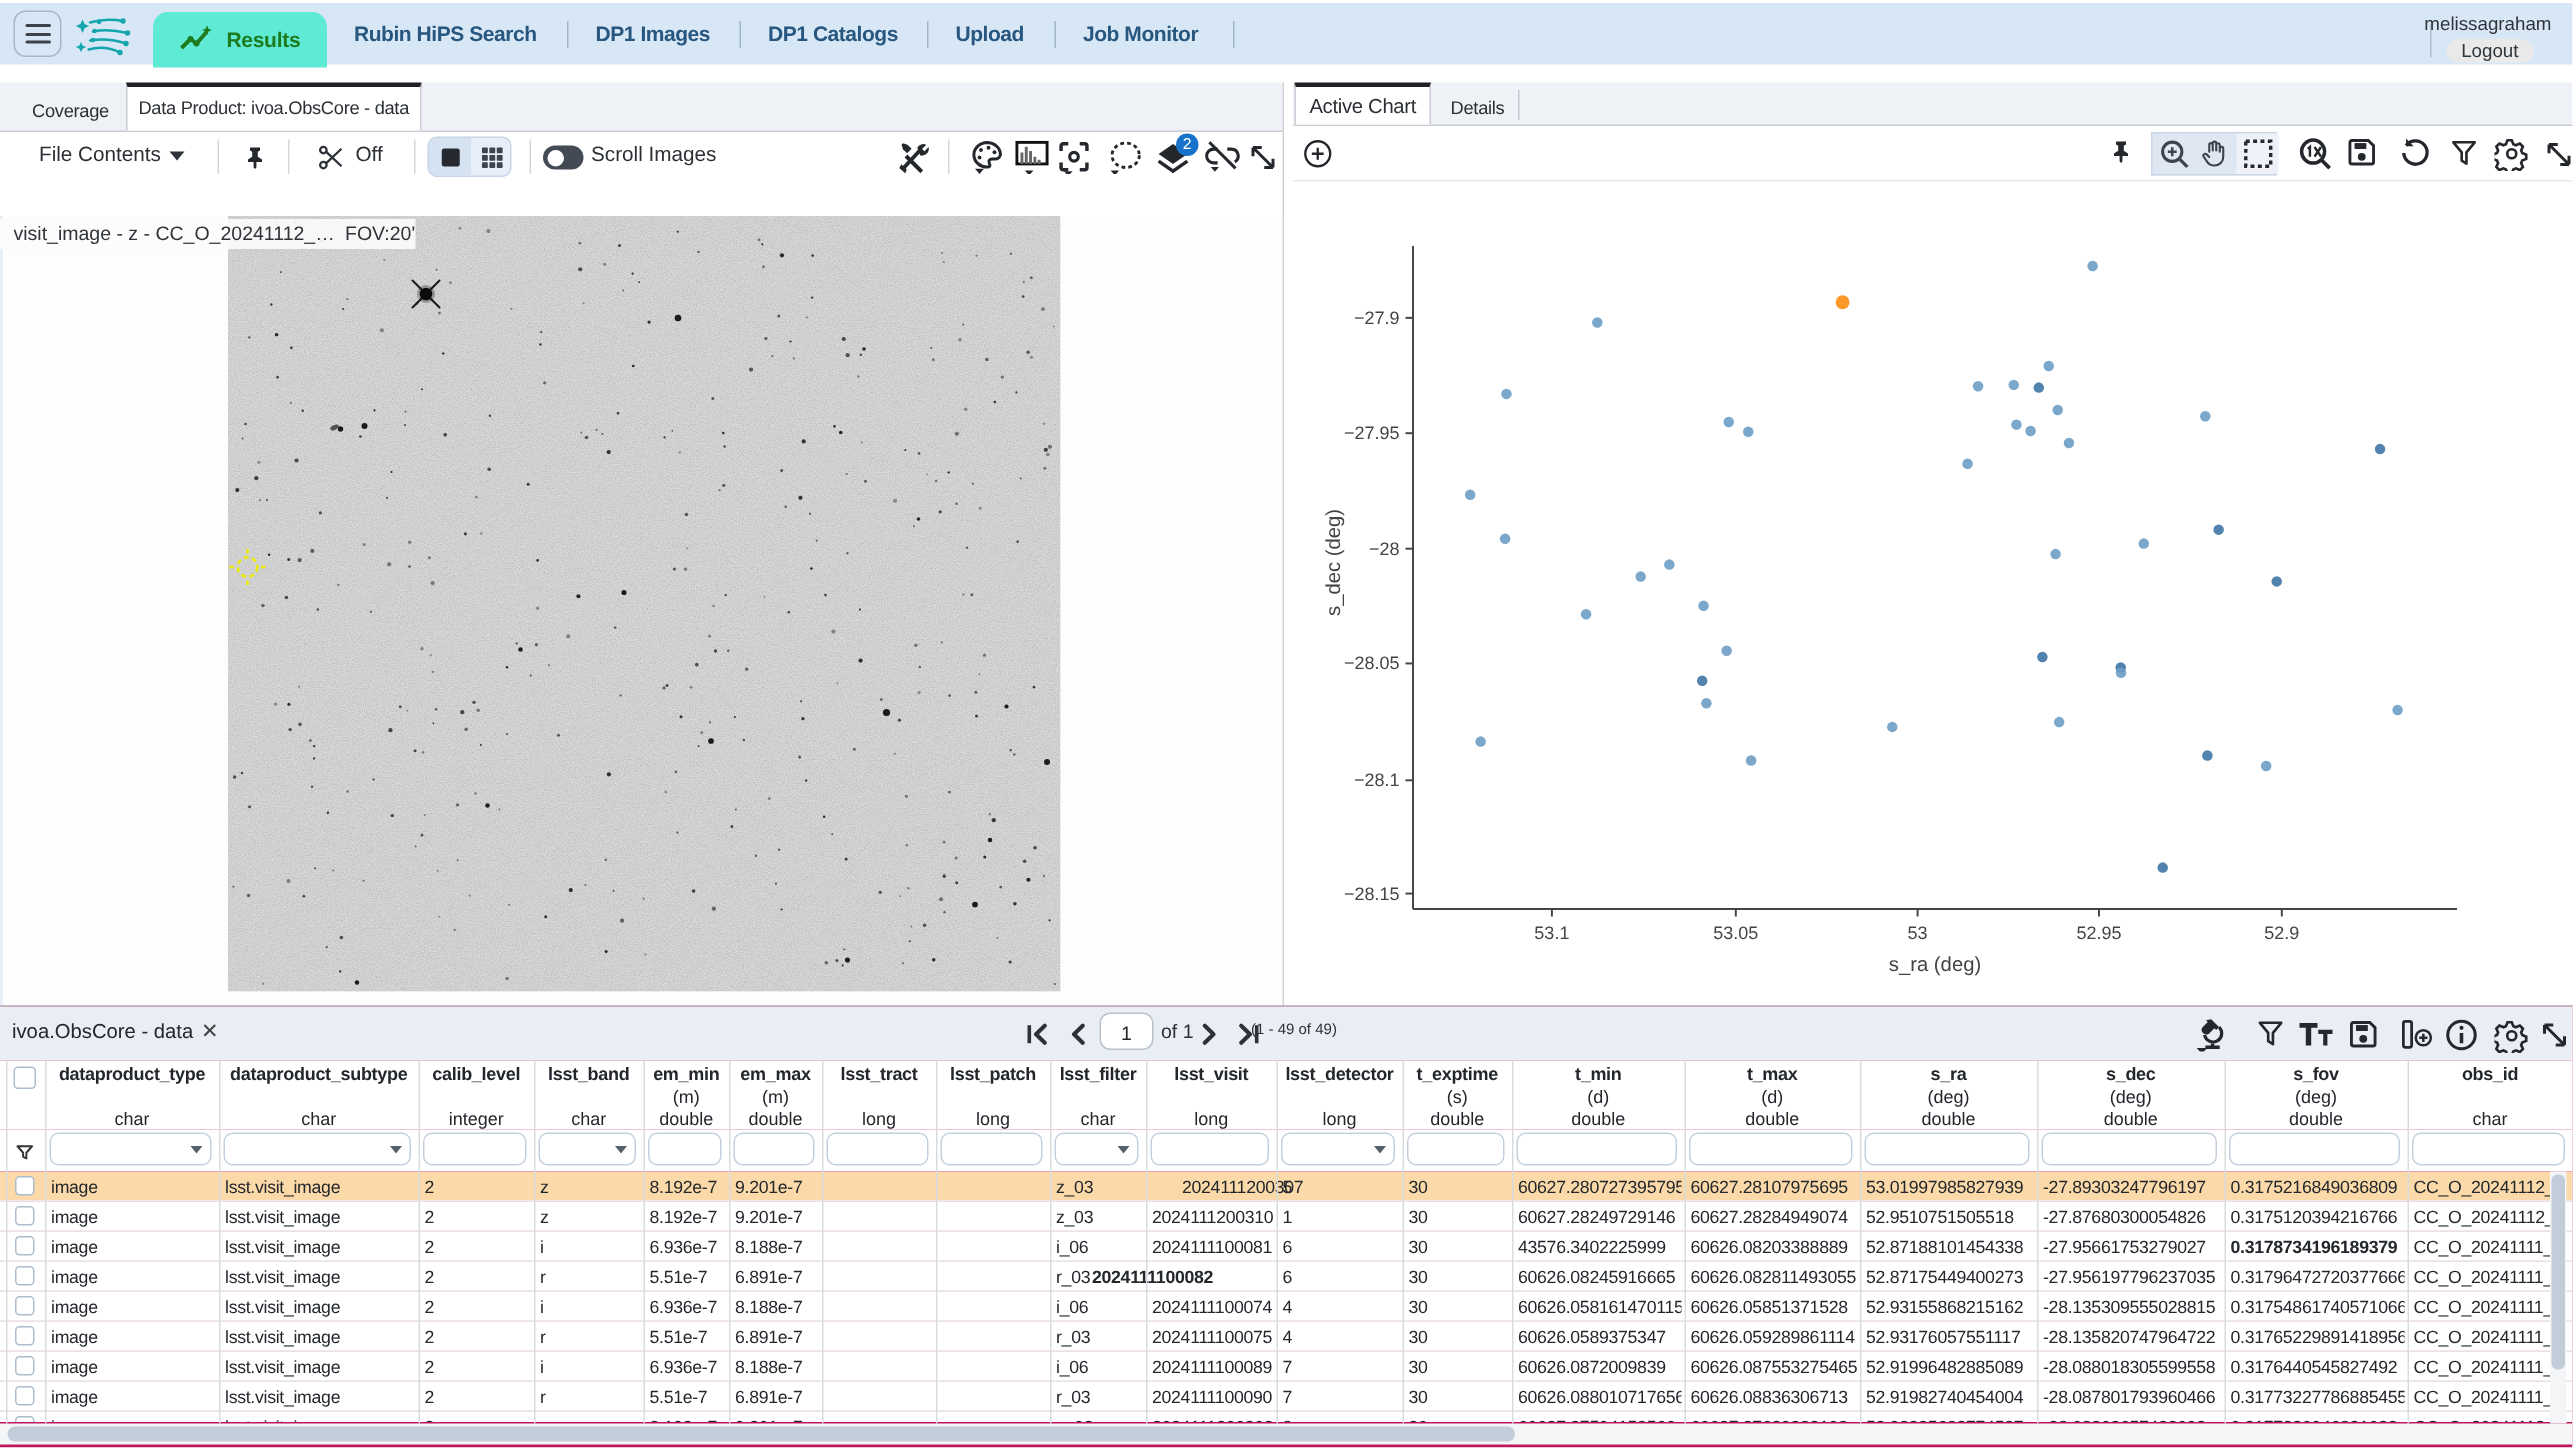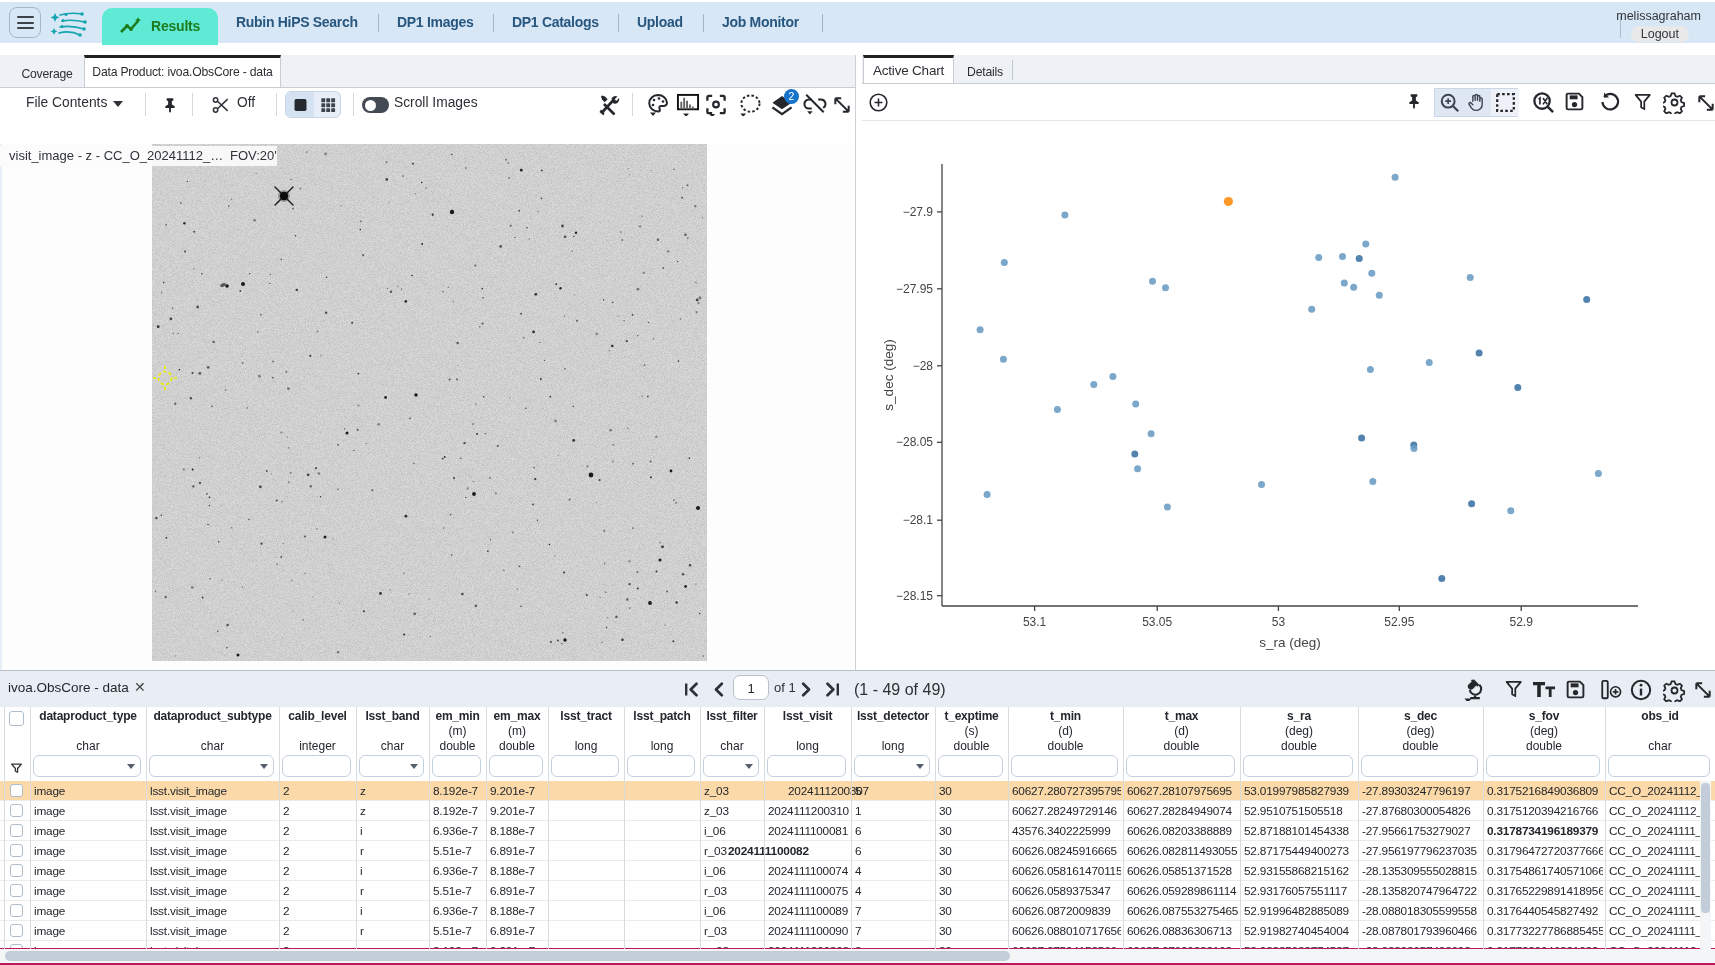--- a/index.html
+++ b/index.html
@@ -742,21 +742,21 @@
           </svg></div>
     <span class="abs" style="left:733px;top:4px;width:36px;height:25px;border:1px solid #b9c2cc;border-radius:7px;background:#fff;text-align:center;line-height:25px;font-size:13px;">1</span>
     <span class="pgtext" style="left:774px;top:9px;">of 1</span>
     <div class="ic" style="left:801px;top:11px;"><svg width="11" height="15" viewBox="0 0 11 15">
             <path d="M2.2 1.8 8 7.5l-5.8 5.7" fill="none" stroke="#2e3138" stroke-width="2.7" stroke-linecap="round" stroke-linejoin="round"></path>
           </svg></div>
     <div class="ic" style="left:825px;top:11px;"><svg width="15" height="15" viewBox="0 0 15 15">
             <path d="M12.8 1.5v12" stroke="#2e3138" stroke-width="2.4"></path>
             <path d="M2.5 1.8 8.3 7.5l-5.8 5.7" fill="none" stroke="#2e3138" stroke-width="2.7" stroke-linecap="round" stroke-linejoin="round"></path>
           </svg></div>
-    <span class="pgtext" style="left:854px;top:9.5px;font-size:16px;">(1 - 49 of 49)</span>
+    <span class="pgtext" style="left:834px;top:9.5px;font-size:10px;">(1 - 49 of 49)</span>
     <div class="ic" style="left:1464px;top:7px;"><svg width="23" height="23" viewBox="0 0 24 24">
             <path d="M10.5 1.5 16 7l-2 2-1.2-1.2-3.6 3.6a3.2 3.2 0 0 1-4.5-4.5L8.2 3.4 7 2.2z" fill="#24272c"></path>
             <path d="M6 12.5a6 6 0 1 0 10-5.5" fill="none" stroke="#24272c" stroke-width="2.2"></path>
             <path d="M11.5 18.5v2.5M6.5 21h10" stroke="#24272c" stroke-width="2.4"></path>
             <path d="M0.5 21.5h7.5L4 25.5z" fill="#24272c"></path>
           </svg></div>
     <div class="ic" style="left:1505px;top:8px;"><svg width="19" height="20" viewBox="0 0 24 24">
             <path d="M2 3h18l-7 8.5V21l-4-2.5V11.5z" fill="none" stroke="#24272c" stroke-width="2.2" stroke-linejoin="round"></path>
           </svg></div>
     <div class="ic" style="left:1532px;top:9px;"><svg width="24" height="19" viewBox="0 0 24 19">

